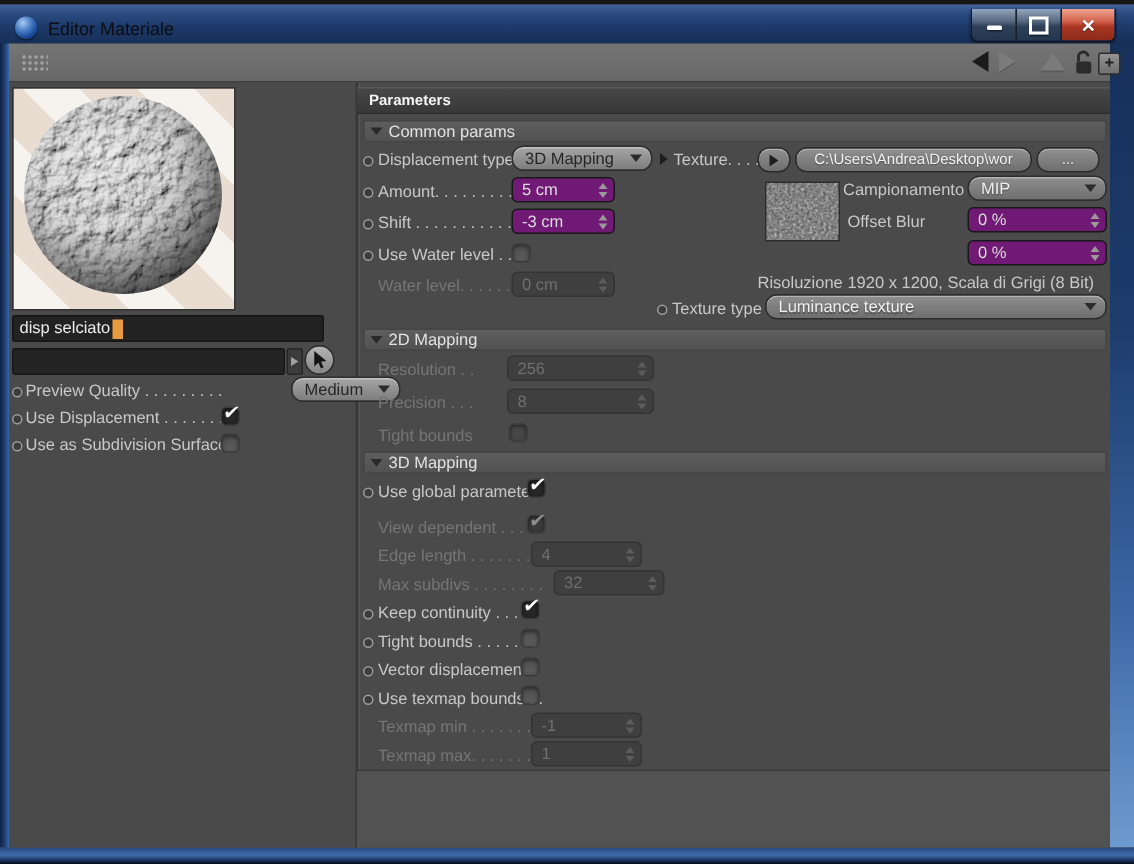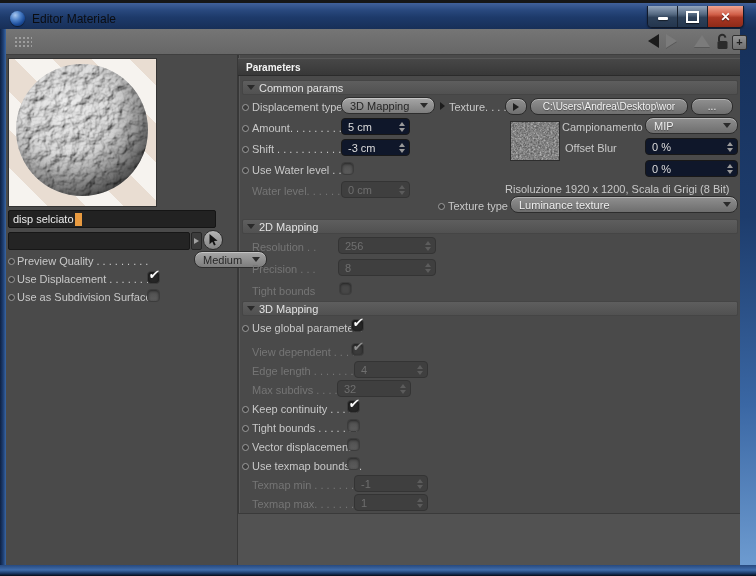--- a/index.html
+++ b/index.html
@@ -68,21 +68,21 @@
   .lbl{position:absolute;font-size:11px;color:#c8c8c8;white-space:nowrap;line-height:14px;}
   .lbl.dis{color:#757575;}
   .adot{position:absolute;width:5px;height:5px;border:1px solid #9c9c9c;border-radius:50%;background:#3c3c3c;}
   .dd{position:absolute;height:17px;border-radius:8px;border:1px solid #2d2d2d;
     display:flex;align-items:center;padding:0 6px 0 8px;box-sizing:border-box;
     background:linear-gradient(#a6a6a6,#7d7d7d);box-shadow:inset 0 1px 0 rgba(255,255,255,.35);}
   .dd span{font-size:11px;white-space:nowrap;overflow:hidden;}
   .dd.dk span{color:#262626;}
   .dd.lt{background:linear-gradient(#8f8f8f,#6e6e6e);} .dd.lt span{color:#efefef;text-shadow:0 1px 1px rgba(0,0,0,.4);}
   .dd::after{content:"";margin-left:auto;width:0;height:0;border:4px solid transparent;border-top:5px solid #2b2b2b;transform:translateY(2px);}
-  .spin{position:absolute;height:17px;background:#0f172a;border:1px solid #181818;border-radius:4px;
+  .spin{position:absolute;height:17px;background:#701a75;border:1px solid #181818;border-radius:4px;
     display:flex;align-items:center;box-sizing:border-box;}
   .spin .sv{font-size:11px;color:#dcdcdc;padding-left:6px;white-space:nowrap;}
   .sparr{margin-left:auto;display:flex;flex-direction:column;align-items:center;gap:2px;padding-right:4px;}
   .sparr i{display:block;width:0;height:0;border-left:3.5px solid transparent;border-right:3.5px solid transparent;}
   .sparr .up{border-bottom:4px solid #9a9a9a;} .sparr .dn{border-top:4px solid #9a9a9a;}
   .spin.dis{background:#3f3f3f;border-color:#343434;}
   .spin.dis .sv{color:#6f6f6f;}
   .spin.dis .sparr .up{border-bottom-color:#5c5c5c;} .spin.dis .sparr .dn{border-top-color:#5c5c5c;}
   .chk{position:absolute;width:13px;height:13px;border-radius:4px;background:linear-gradient(#4f4f4f,#5c5c5c);
     border:1px solid #3c3c3c;box-shadow:inset 0 1px 3px rgba(0,0,0,.55);box-sizing:border-box;}
@@ -334,21 +334,21 @@
   <div class="lbl dis" style="left:252px;top:364px;">Edge length . . . . . . . .</div>
   <div class="spin dis" style="left:354px;top:361px;width:74px;">
     <span class="sv">4</span>
     <span class="sparr">
         <i class="up"></i>
         <i class="dn"></i>
       </span>
   </div>
 
   <div class="lbl dis" style="left:252px;top:383px;">Max subdivs . . . . . . . .</div>
-  <div class="spin dis" style="left:337px;top:380px;width:74px;">
+  <div class="spin dis" style="left:369px;top:380px;width:74px;">
     <span class="sv">32</span>
     <span class="sparr">
         <i class="up"></i>
         <i class="dn"></i>
       </span>
   </div>
 
   <div class="adot" style="left:242px;top:406px;"></div>
   <div class="lbl" style="left:252px;top:402px;">Keep continuity . . . . .</div>
   <div class="chk on" style="left:347px;top:400px;"></div>

